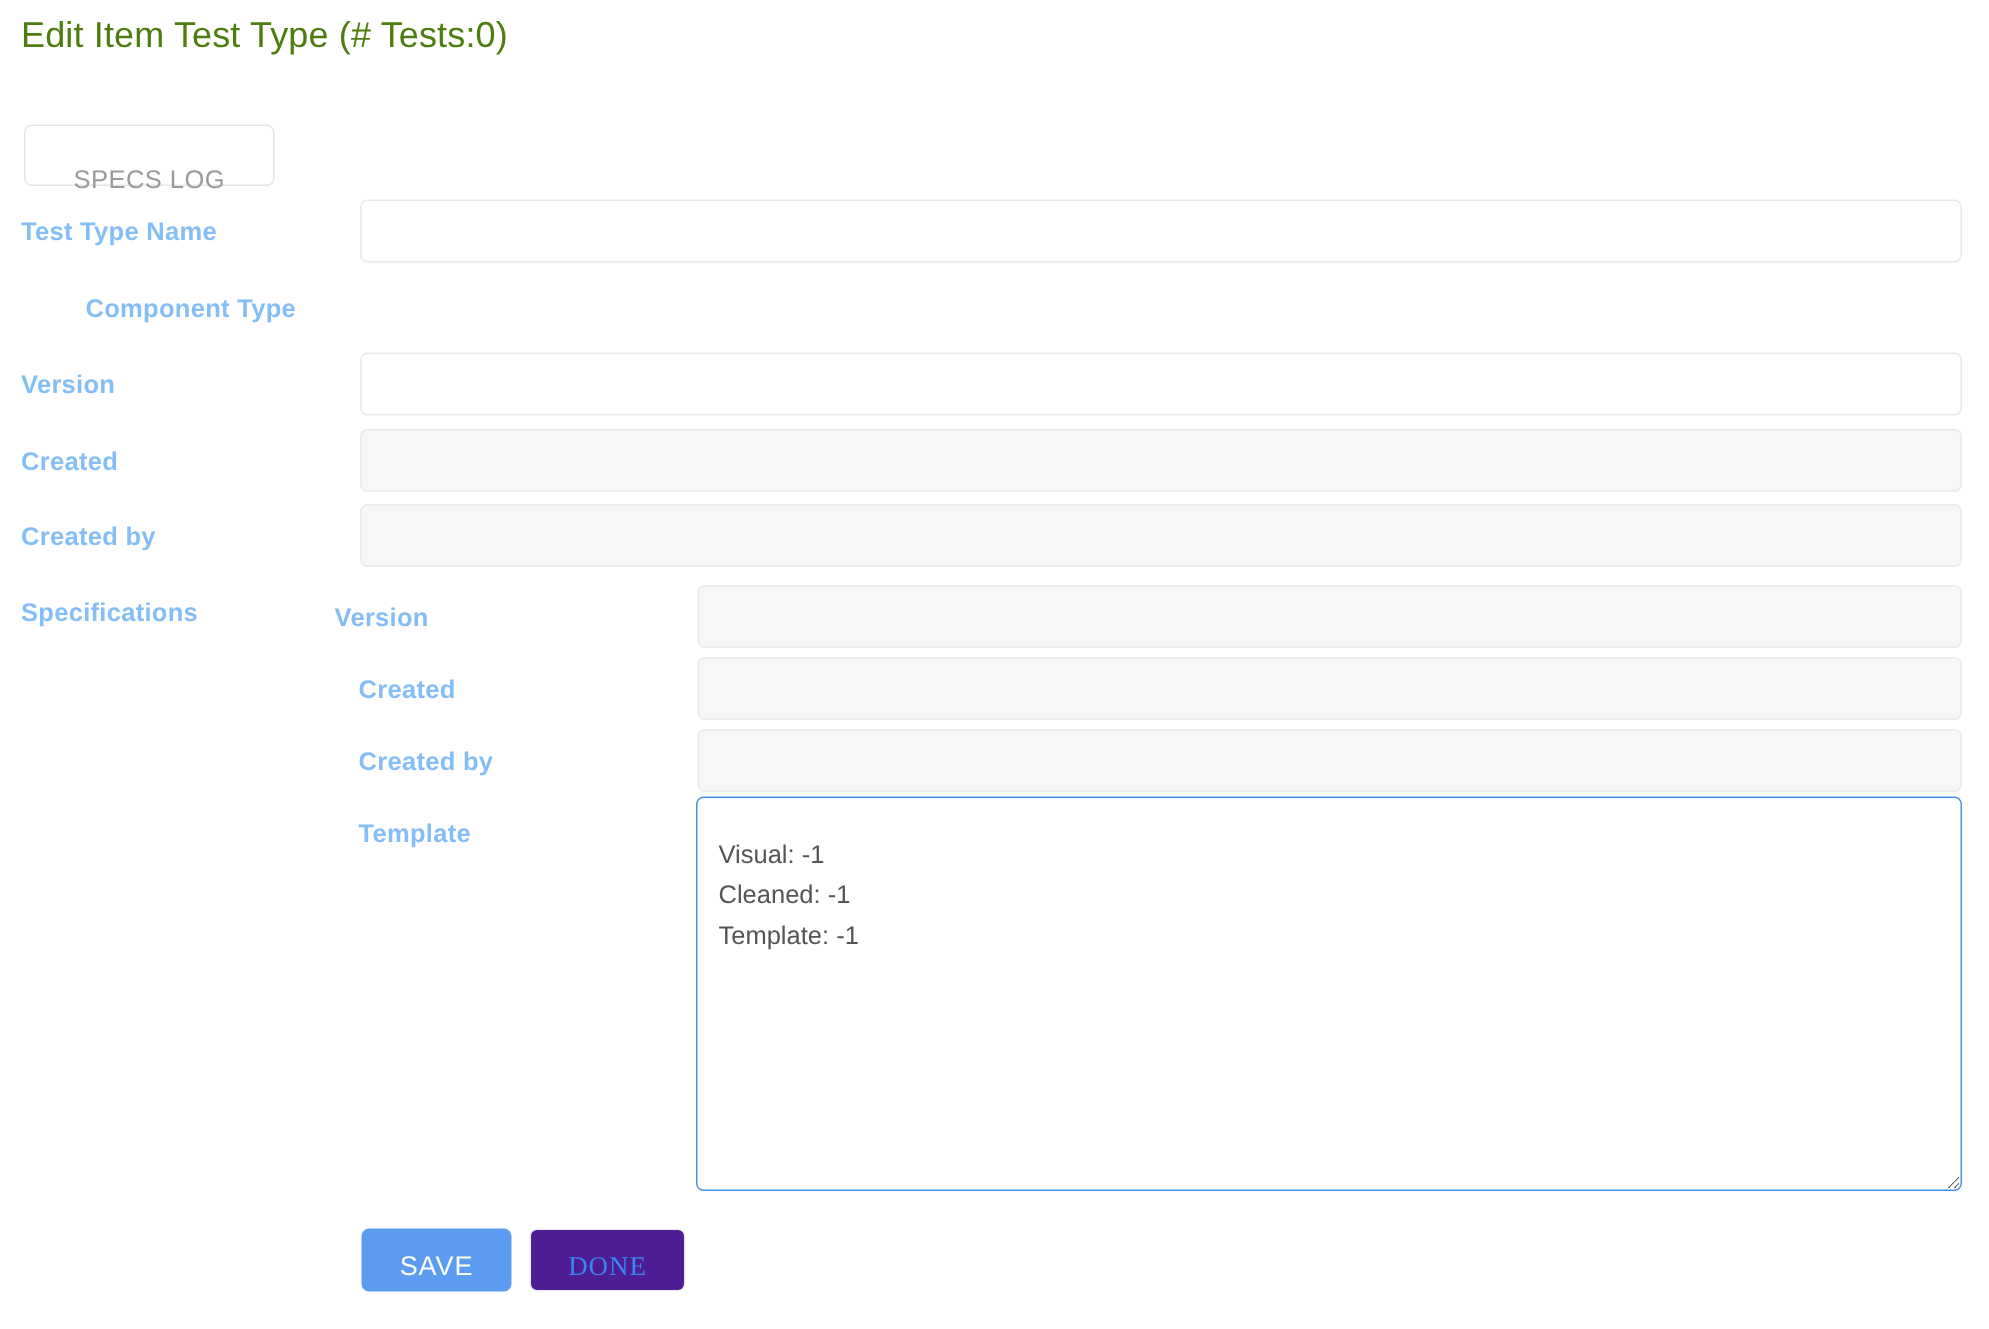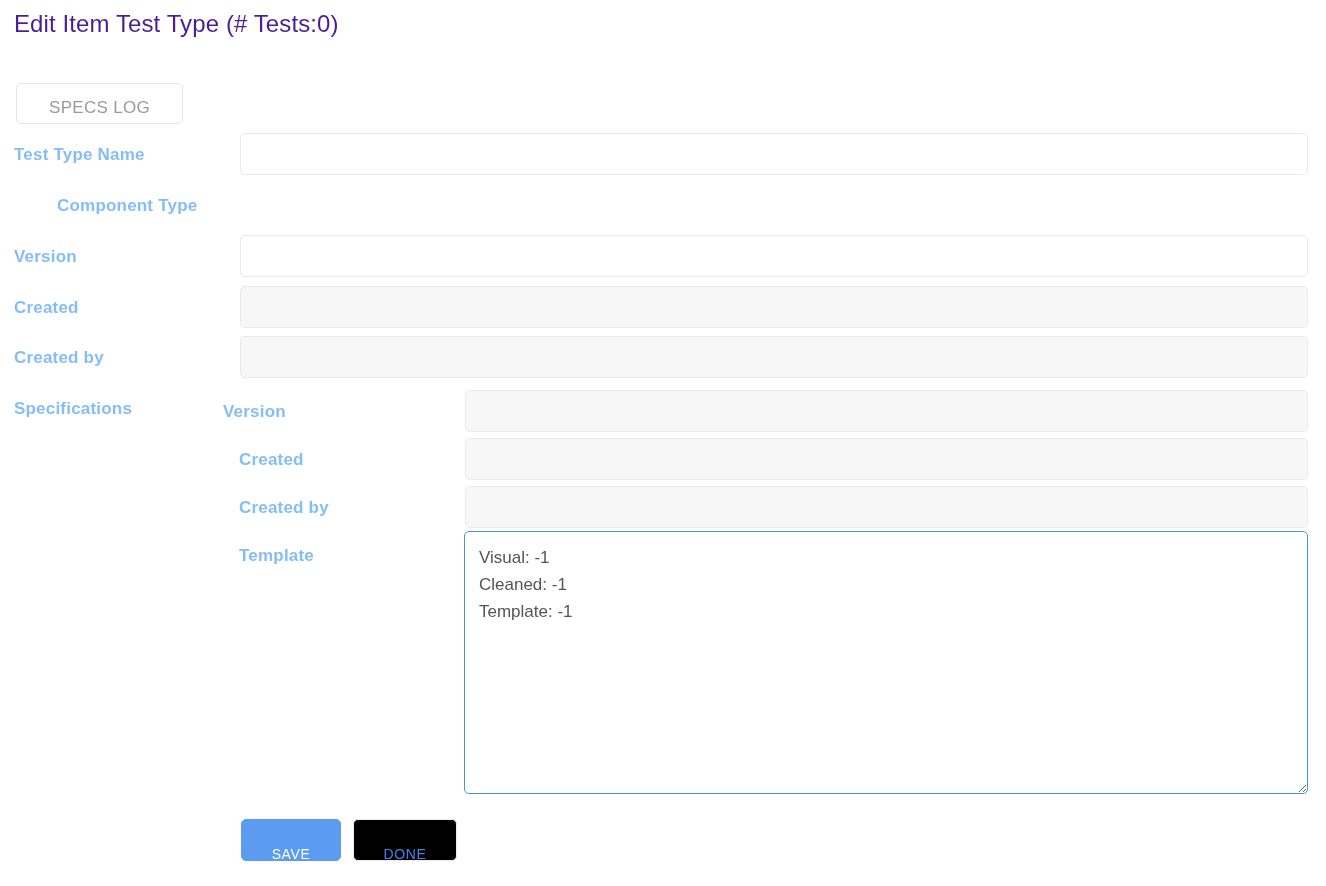--- a/index.html
+++ b/index.html
@@ -25,42 +25,42 @@
   }
 
   
   .page-title {
     position: absolute;
     left: 14px;
     top: 8px;
     font-size: 24px;
     line-height: 32px;
     font-weight: 400;
-    color: #4c1d95;
+    color: #4d7c0f;
     letter-spacing: 0.1px;
     white-space: nowrap;
   }
 
   
   .specs-log-btn {
     position: absolute;
     left: 16px;
     top: 83px;
     width: 167px;
     height: 41px;
     box-sizing: border-box;
     background: #ffffff;
     border: 1px solid #e6e6e6;
     border-radius: 5px;
     color: #9a9a9a;
     font-size: 17px;
     font-family: "Liberation Sans", sans-serif;
     letter-spacing: 0.3px;
     cursor: pointer;
-    padding: 4px;
+    padding: 16px;
     line-height: 39px;
     text-align: center;
   }
 
   
   .form-area {
     position: absolute;
     left: 0;
     top: 0;
     width: 1079px;
@@ -108,57 +108,58 @@
     width: 844px;
     height: 263px;
     box-sizing: border-box;
     border: 1px solid #4a90e2;
     border-radius: 5px;
     background: #ffffff;
     font-family: "Liberation Sans", sans-serif;
     font-size: 17px;
     line-height: 27px;
     color: #555555;
-    padding: 12px 14px;
+    padding: 24px 14px;
     resize: both;
     overflow: auto;
     outline: none;
     white-space: pre;
   }
 
   
   .btn {
     position: absolute;
     box-sizing: border-box;
     height: 42px;
     border-radius: 5px;
     font-family: "Liberation Sans", sans-serif;
-    font-size: 14px;
+    font-size: 18px;
     letter-spacing: 0.6px;
     cursor: pointer;
-    padding: 14px;
+    padding: 4px;
     text-align: center;
   }
   .btn-save {
     left: 241px;
     top: 819px;
     width: 100px;
     background: #5b9bf0;
     border: 1px solid #5b9bf0;
     color: #ffffff;
     line-height: 40px;
   }
   .btn-done {
     left: 353px;
     top: 819px;
     width: 104px;
-    background: #000000;
+    background: #4c1d95;
     border: 1px solid #ececec;
     color: #3a86f0;
     line-height: 40px;
+    font-family: Liberation Serif, serif;
   }
 </style>
 </head>
 <body>
 
 <div class="page">
 
   <div class="page-title">Edit Item Test Type (# Tests:0)</div>
 
   <button class="specs-log-btn">SPECS LOG</button>

